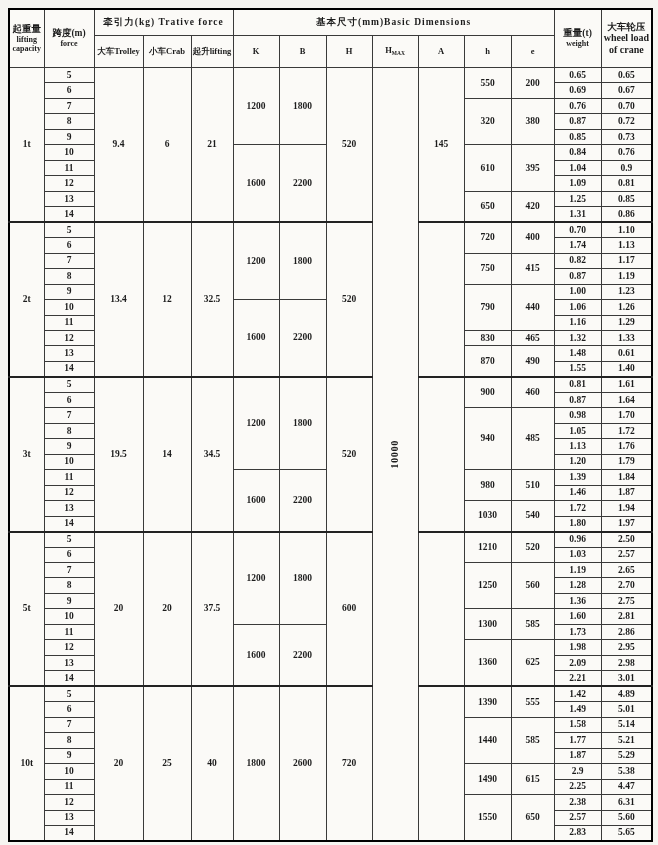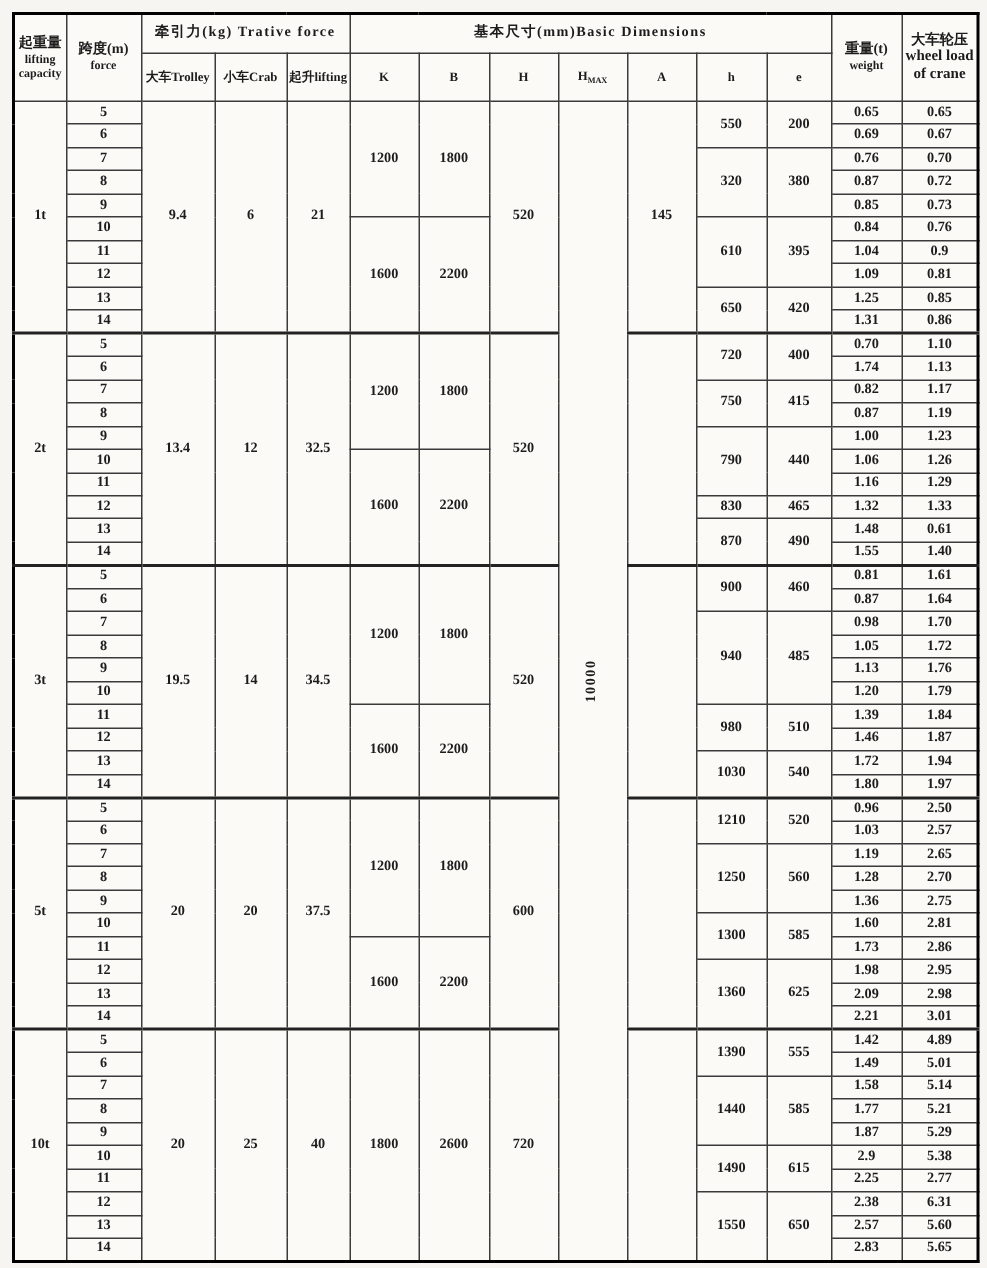--- a/index.html
+++ b/index.html
@@ -428,21 +428,21 @@
         <tr data-name="table-row">
           <td data-name="span-cell">10</td>
           <td rowspan="2" data-name="dim-h-girder-cell">1490</td>
           <td rowspan="2" data-name="dim-e-cell">615</td>
           <td data-name="weight-cell">2.9</td>
           <td data-name="wheel-load-cell">5.38</td>
         </tr>
         <tr data-name="table-row">
           <td data-name="span-cell">11</td>
           <td data-name="weight-cell">2.25</td>
-          <td data-name="wheel-load-cell">2.77</td>
+          <td data-name="wheel-load-cell">4.47</td>
         </tr>
         <tr data-name="table-row">
           <td data-name="span-cell">12</td>
           <td rowspan="3" data-name="dim-h-girder-cell">1550</td>
           <td rowspan="3" data-name="dim-e-cell">650</td>
           <td data-name="weight-cell">2.38</td>
           <td data-name="wheel-load-cell">6.31</td>
         </tr>
         <tr data-name="table-row">
           <td data-name="span-cell">13</td>

